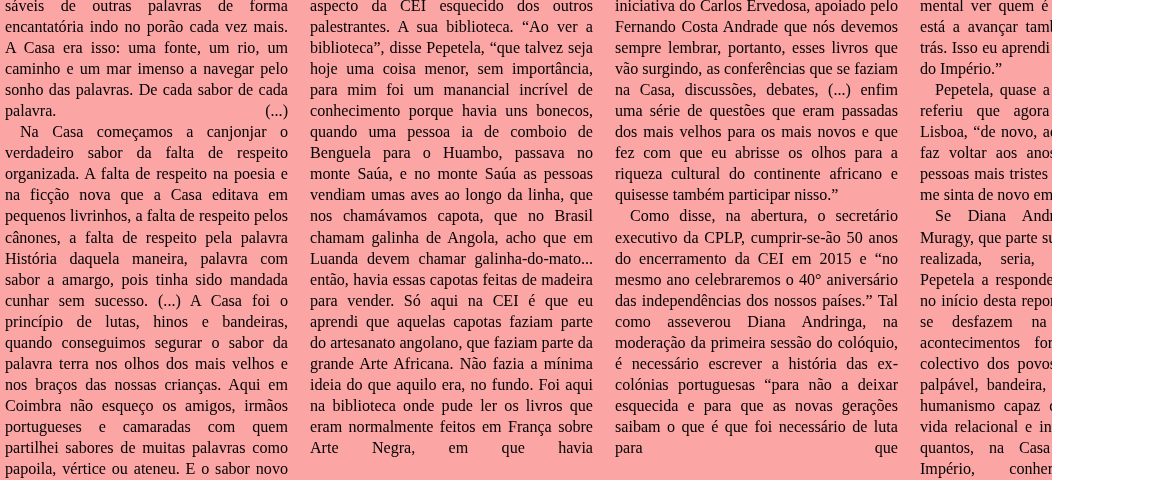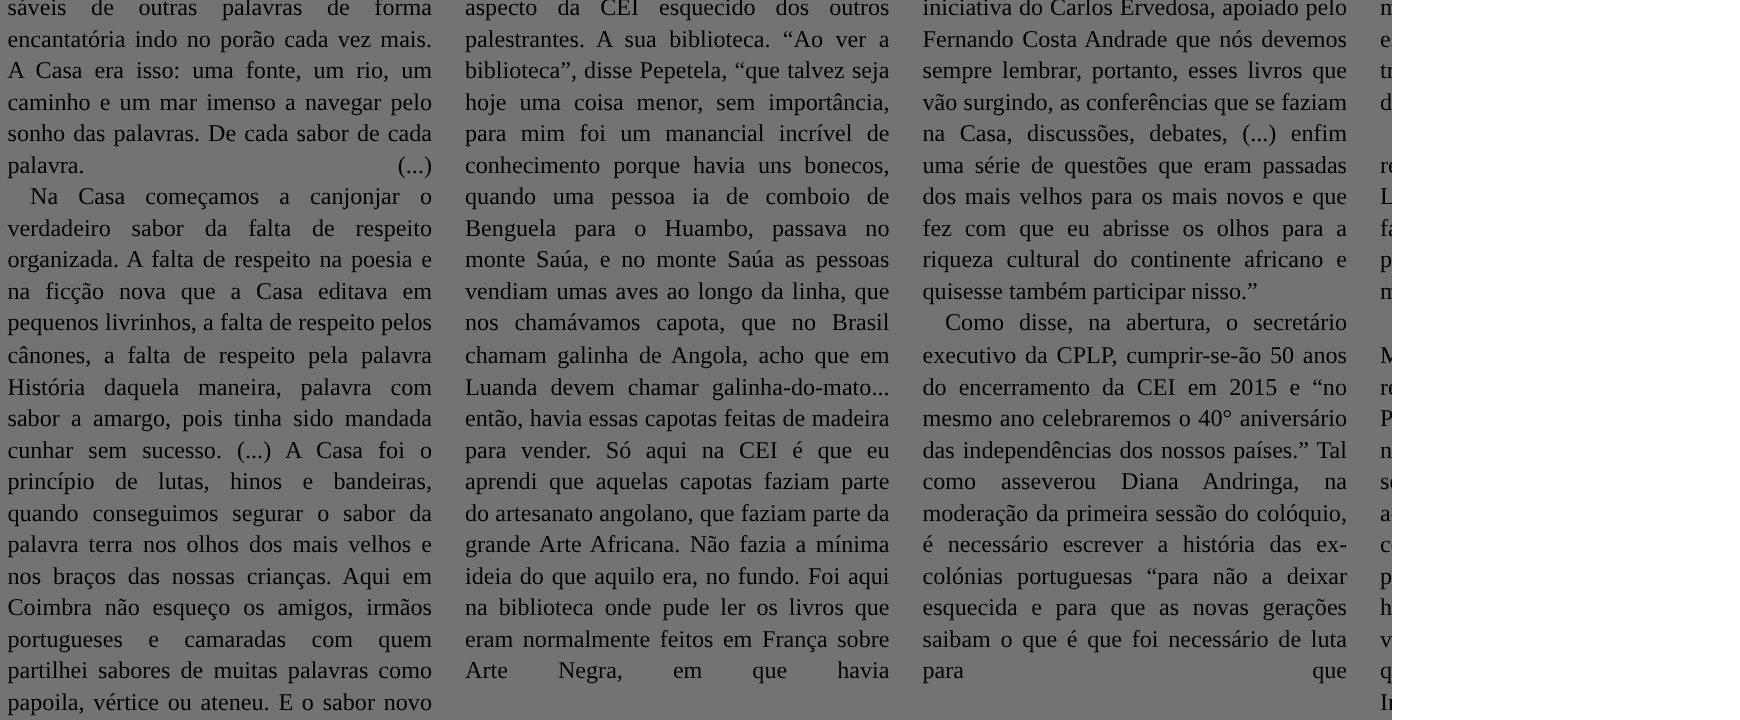--- a/index.html
+++ b/index.html
@@ -8,23 +8,23 @@
     background: #ffffff;
   }
   body {
     width: 1160px;
     height: 480px;
     overflow: hidden;
     font-family: "Liberation Serif", "DejaVu Serif", serif;
   }
   #page {
     position: relative;
-    width: 928px;
+    width: 1052px;
     height: 480px;
-    background: #737373;
+    background: #fca5a5;
     overflow: hidden;
   }
   #columns {
     position: absolute;
     left: 5px;
     top: -5px;
     width: 1150px;
     display: flex;
     flex-direction: row;
     gap: 22px;

